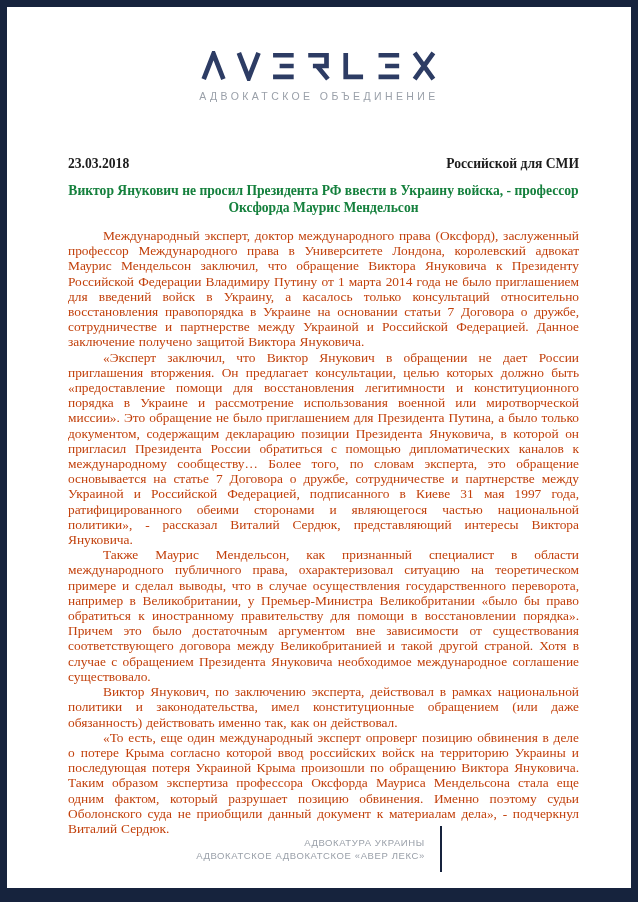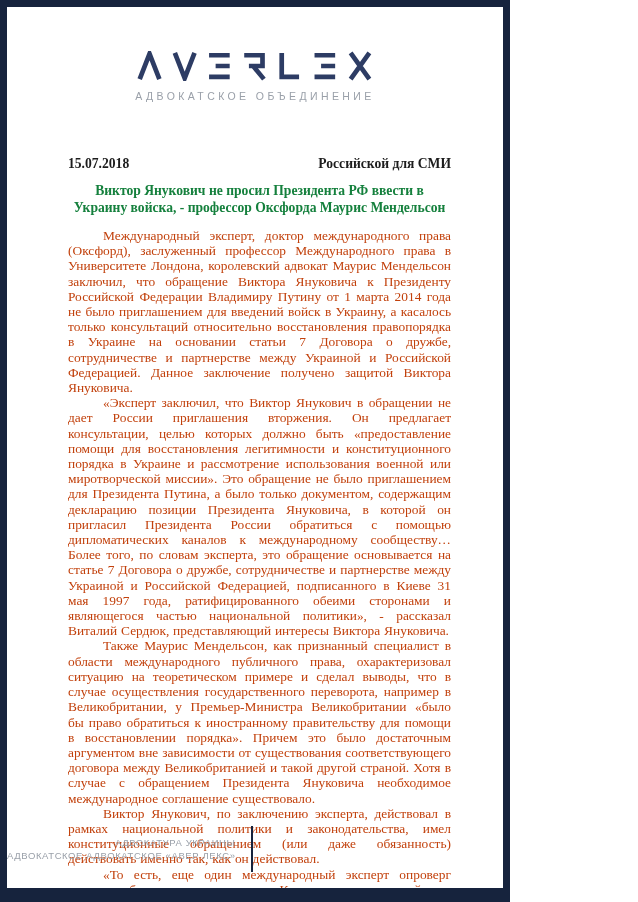--- a/index.html
+++ b/index.html
@@ -1,18 +1,18 @@
 <!DOCTYPE html>
 <html lang="ru" style="--navy: #16233d; --logo-navy: #2d3c64; --gray: #9aa0a9;"><head>
 <meta charset="utf-8">
 <style>
   html,body { margin:0; padding:0; background:#ffffff; }
   .page {
     position: relative;
-    width: 510px;
+    width: 638px;
     height: 902px;
     box-sizing: border-box;
     background: #ffffff;
     border: 7px solid var(--navy, #16233d);
     border-bottom-width: 14px;
     overflow: hidden;
     font-family: "Liberation Serif", "DejaVu Serif", serif;
   }
   
   .logo-wrap {
@@ -66,21 +66,21 @@
     line-height: 15.2px;
     color: #c2410c;
     word-spacing: 0.5px;
   }
   
   .footer {
     position: absolute;
     left: 0; right: 0;
     bottom: 16px;
     display: flex;
-    justify-content: flex-start;
+    justify-content: center;
     align-items: center;
     gap: 15px;
     font-family: "Liberation Sans", sans-serif;
     color: var(--gray, #a3a8b0);
   }
   .footer-org { text-align: right; font-size: 9.5px; line-height: 13px; letter-spacing: 0.6px; }
   .footer-divider { width: 2px; height: 46px; background: var(--navy, #1d2c4c); }
   .footer-contacts { text-align: left; font-size: 9.5px; line-height: 13px; letter-spacing: 0.4px; }
 </style>
 </head>
@@ -104,21 +104,21 @@
       <path transform="translate(187.5,0)" d="M0,4.5 L22,4.5 M7,16 L22,16 M0,27.5 L22,27.5"></path>
 
       <path transform="translate(225,0)" d="M1,2 L21,30 M21,2 L1,30"></path>
     </svg>
     <div class="logo-subtitle">АДВОКАТСКОЕ ОБЪЕДИНЕНИЕ</div>
   </div>
 
   <div class="content">
 
     <div class="meta-row">
-      <span>15.07.2018</span>
+      <span>23.03.2018</span>
       <span>Российской для СМИ</span>
     </div>
 
     <div class="headline">Виктор Янукович не просил Президента РФ ввести в Украину войска, - профессор Оксфорда Маурис Мендельсон</div>
 
     <div class="body-text">
         <p>Международный эксперт, доктор международного права (Оксфорд), заслуженный профессор Международного права в Университете Лондона, королевский адвокат Маурис Мендельсон заключил, что обращение Виктора Януковича к Президенту Российской Федерации Владимиру Путину от 1 марта 2014 года не было приглашением для введений войск в Украину, а касалось только консультаций относительно восстановления правопорядка в Украине на основании статьи 7 Договора о дружбе, сотрудничестве и партнерстве между Украиной и Российской Федерацией. Данное заключение получено защитой Виктора Януковича.</p>
         <p>«Эксперт заключил, что Виктор Янукович в обращении не дает России приглашения вторжения. Он предлагает консультации, целью которых должно быть «предоставление помощи для восстановления легитимности и конституционного порядка в Украине и рассмотрение использования военной или миротворческой миссии». Это обращение не было приглашением для Президента Путина, а было только документом, содержащим декларацию позиции Президента Януковича, в которой он пригласил Президента России обратиться с помощью дипломатических каналов к международному сообществу… Более того, по словам эксперта, это обращение основывается на статье 7 Договора о дружбе, сотрудничестве и партнерстве между Украиной и Российской Федерацией, подписанного в Киеве 31 мая 1997 года, ратифицированного обеими сторонами и являющегося частью национальной политики», - рассказал Виталий Сердюк, представляющий интересы Виктора Януковича.</p>
         <p>Также Маурис Мендельсон, как признанный специалист в области международного публичного права, охарактеризовал ситуацию на теоретическом примере и сделал выводы, что в случае осуществления государственного переворота, например в Великобритании, у Премьер-Министра Великобритании «было бы право обратиться к иностранному правительству для помощи в восстановлении порядка». Причем это было достаточным аргументом вне зависимости от существования соответствующего договора между Великобританией и такой другой страной. Хотя в случае с обращением Президента Януковича необходимое международное соглашение существовало.</p>
         <p>Виктор Янукович, по заключению эксперта, действовал в рамках национальной политики и законодательства, имел конституционные обращением (или даже обязанность) действовать именно так, как он действовал.</p>

